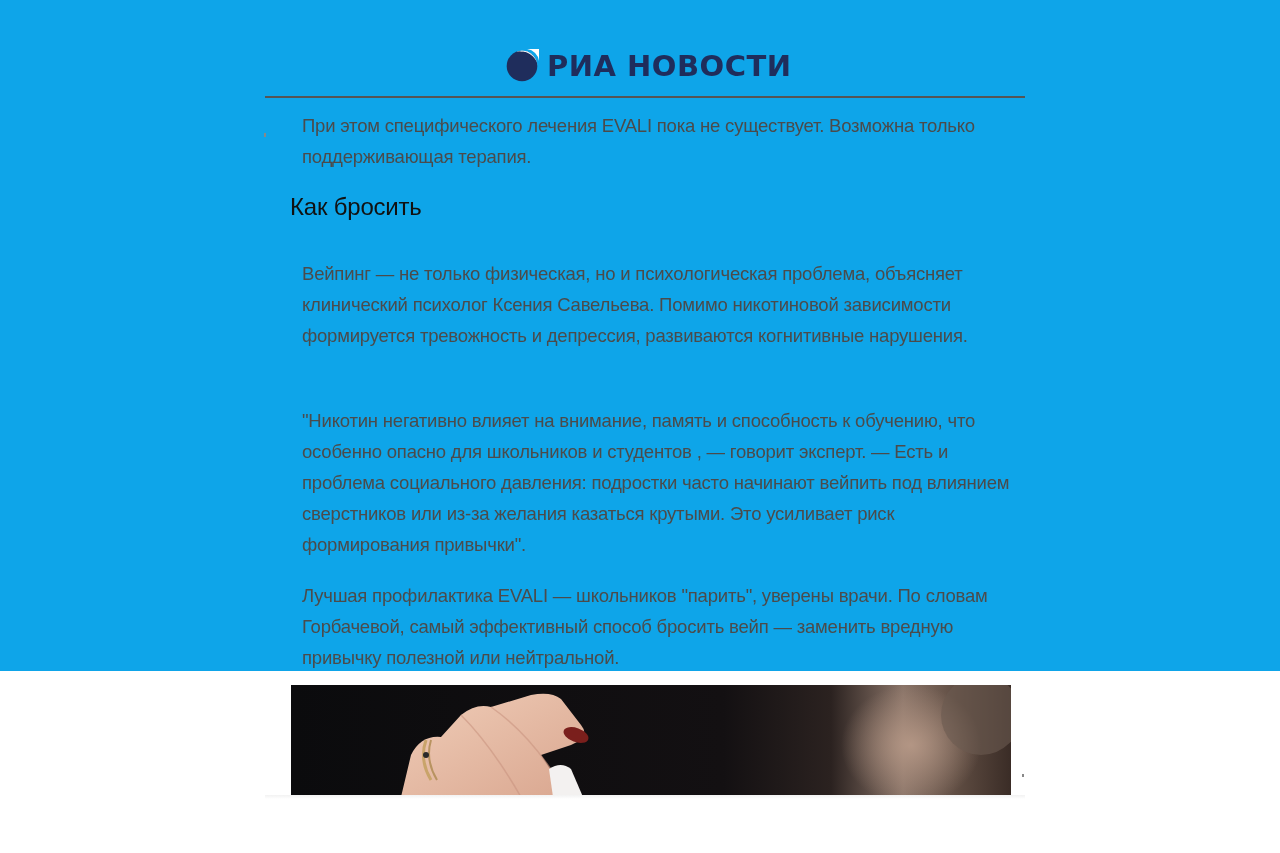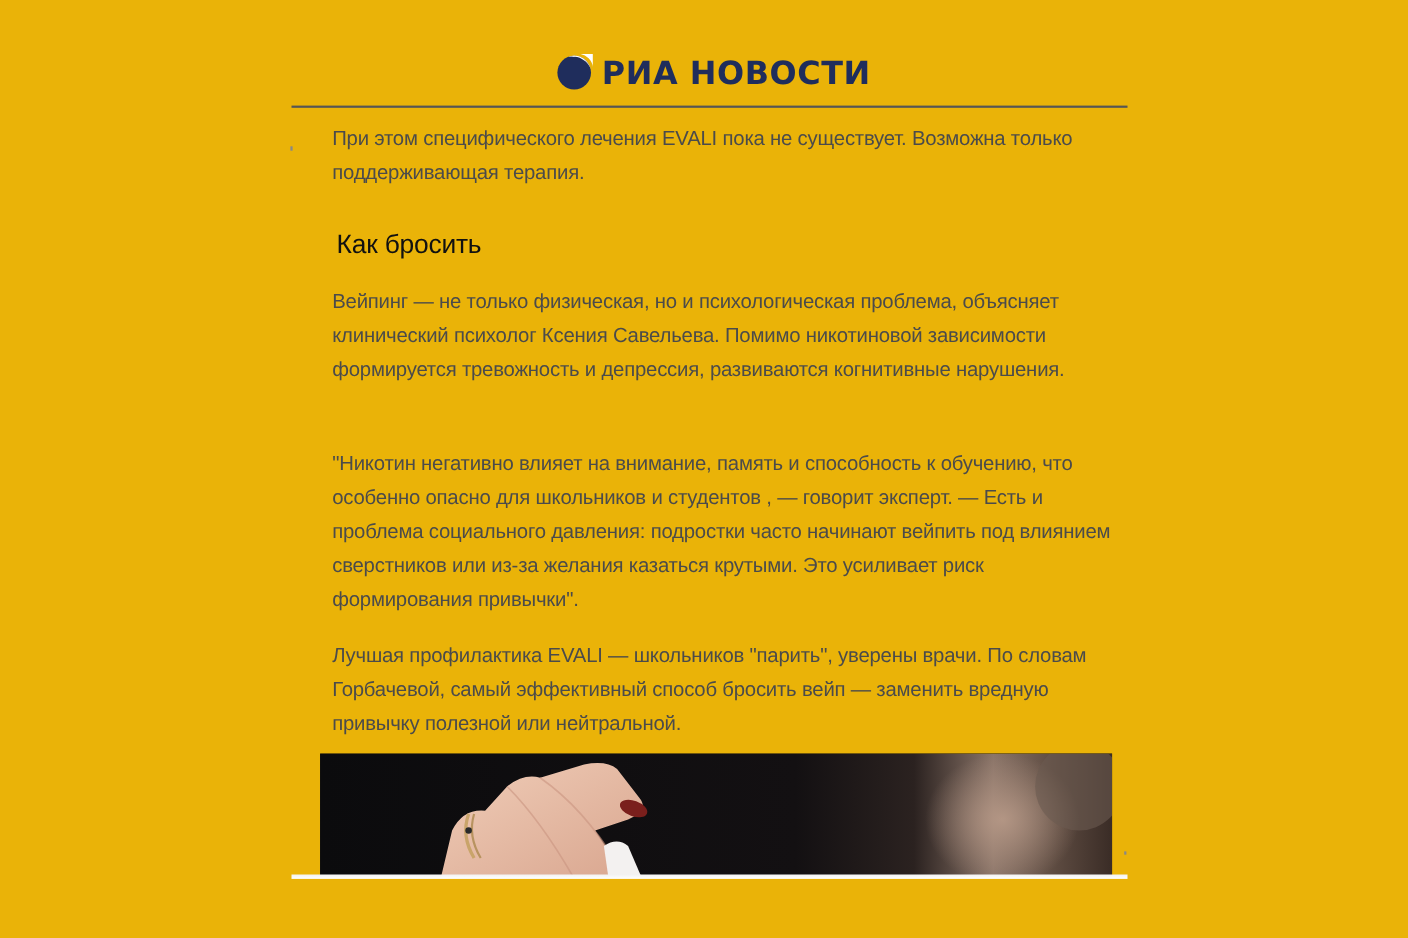--- a/index.html
+++ b/index.html
@@ -10,22 +10,22 @@
     body {
       width: 1280px;
       height: 853px;
       position: relative;
       overflow: hidden;
       font-family: "Liberation Sans", "DejaVu Sans", sans-serif;
     }
     .page {
       position: absolute;
       left: 0; top: 0;
-      width: 1280px; height: 853px;
-      background: #eab308;
+      width: 1280px; height: 671px;
+      background: #0ea5e9;
     }
     .header {
       position: absolute;
       left: 265px;
       top: 0;
       width: 760px;
       height: 97px;
     }
     .logo {
       position: absolute;
@@ -71,21 +71,21 @@
       letter-spacing: -0.2px;
       color: #4b4b4b;
     }
     .p1 { position: absolute; top: 0px; width: 700px; }
     .h2 {
       position: absolute;
       top: 95px;
       font-size: 24px;
       font-weight: normal;
       color: #111111;
-      margin: 16px;
+      margin: 0;
       letter-spacing: -0.2px;
       text-align: center;
     }
     .p2 { position: absolute; top: 148px; width: 700px; }
     .p3 { position: absolute; top: 295px; width: 720px; }
     .p4 { position: absolute; top: 470px; width: 720px; }
     .photo {
       position: absolute;
       left: 291px;
       top: 685px;

